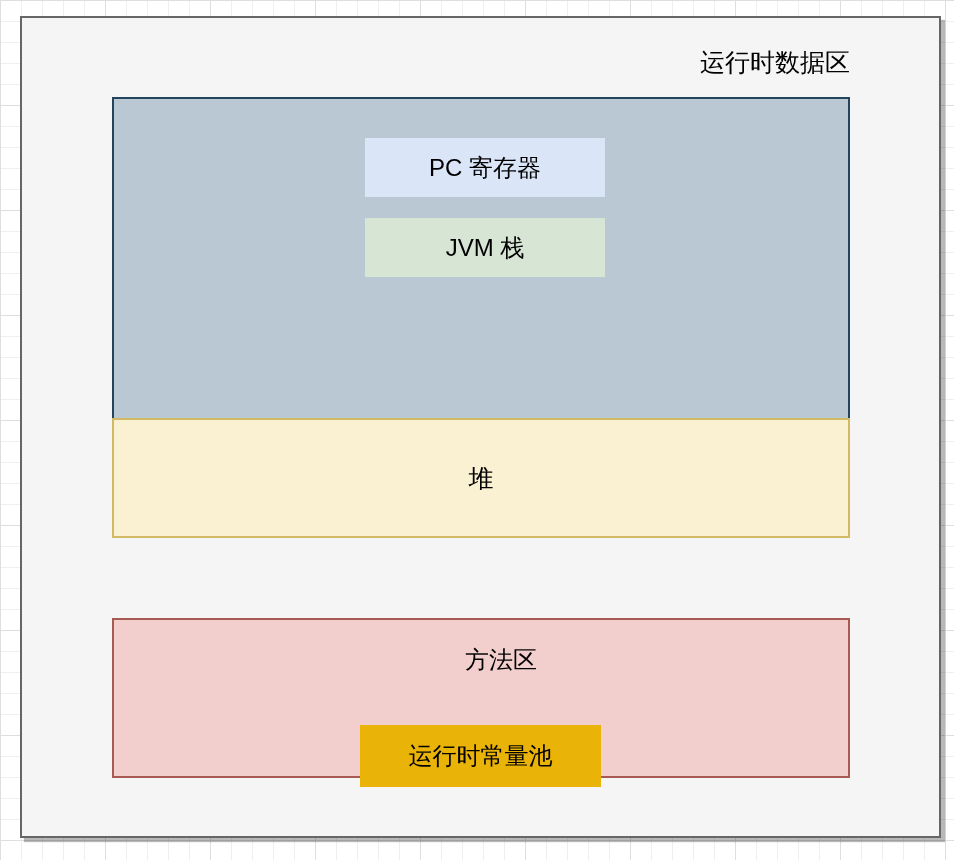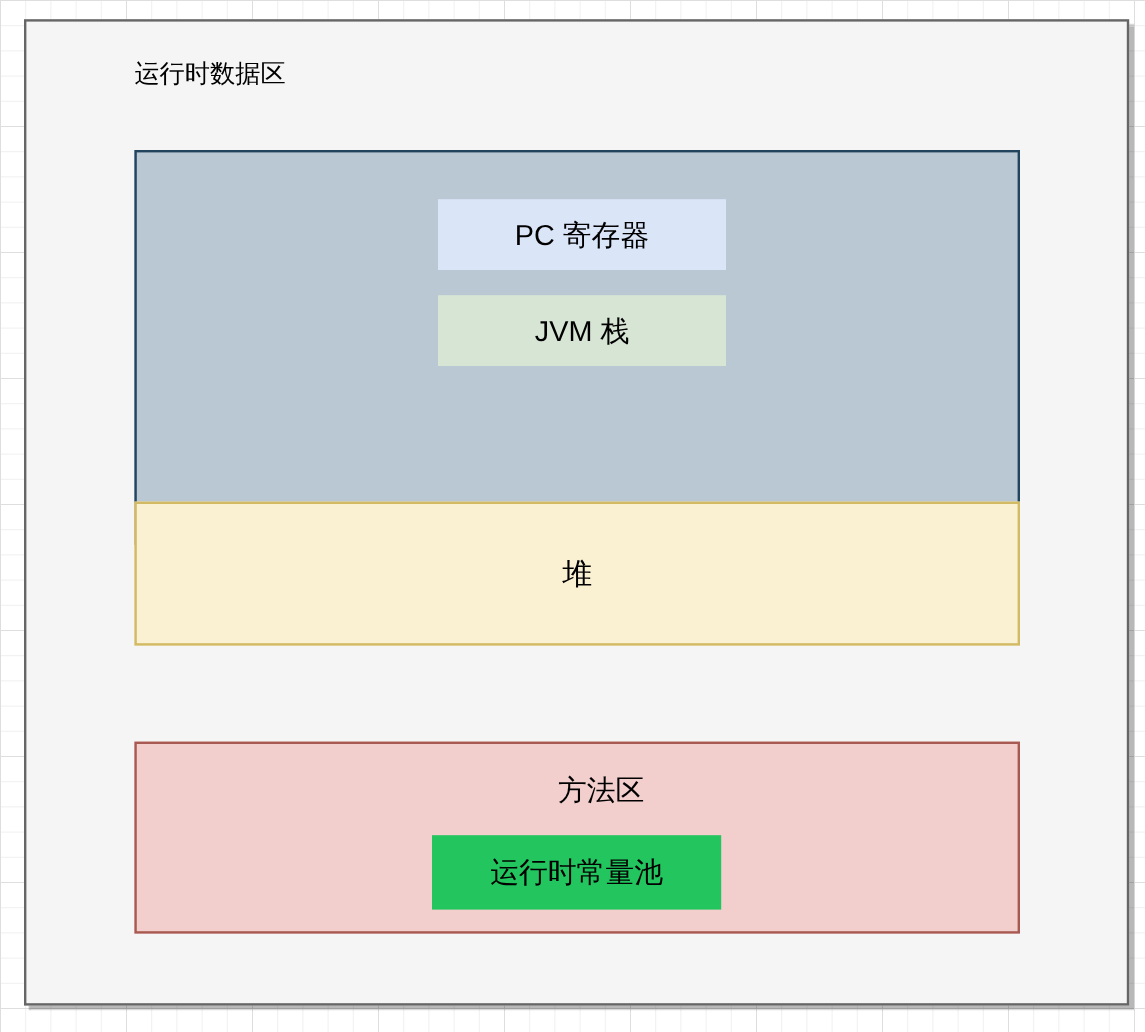--- a/index.html
+++ b/index.html
@@ -36,37 +36,36 @@
     background: #f5f5f5;
     border: 2px solid #666666;
     box-shadow: 4px 4px 1px rgba(0,0,0,0.28);
   }
 
   .diagram-title {
     position: absolute;
     left: 90px;
     top: 29px;
     width: 738px;
-    text-align: left;
-    font-size: 21px;
+    text-align: right;
+    font-size: 25px;
     line-height: 30px;
     white-space: nowrap;
   }
 
   .rect {
     position: absolute;
     border: 2px solid #000;
   }
 
   .thread-area {
     left: 90px;
     top: 79px;
     width: 738px;
     height: 329px;
-    margin-top: 28px;
   }
 
   .node {
     position: absolute;
     display: flex;
     align-items: center;
     justify-content: center;
     font-size: 24px;
     white-space: nowrap;
   }
@@ -128,19 +127,19 @@
     </div>
 
     <div class="rect heap" style="background-color: rgb(250, 240, 210); border-color: rgb(210, 185, 100);">
       <span>堆</span>
     </div>
 
     <div class="rect method-area" style="background-color: rgb(242, 207, 204); border-color: rgb(168, 90, 82);">
 
       <div class="method-area-label">方法区</div>
 
-      <div class="node node-pool" style="background-color: #22c55e; border-color: rgb(152, 120, 170);">
+      <div class="node node-pool" style="background-color: #eab308; border-color: rgb(152, 120, 170); margin-top: 29px;">
         <span>运行时常量池</span>
       </div>
     </div>
 
   </div>
 </div>
 
 </body></html>

